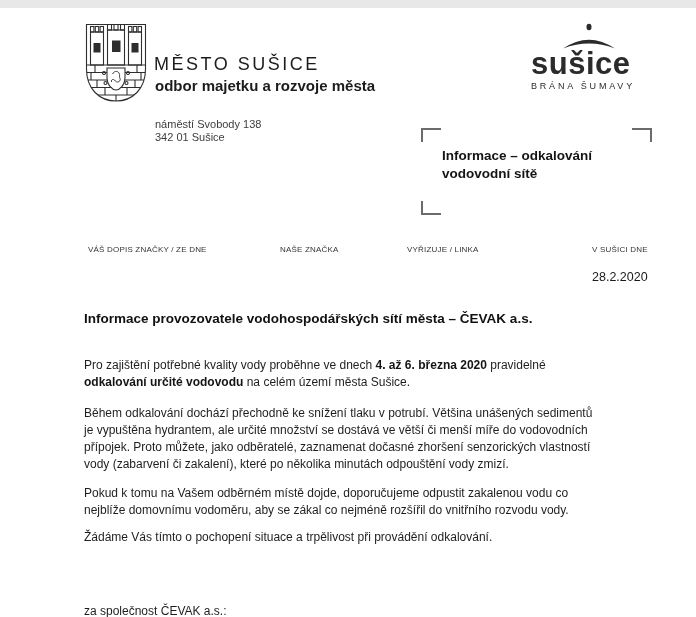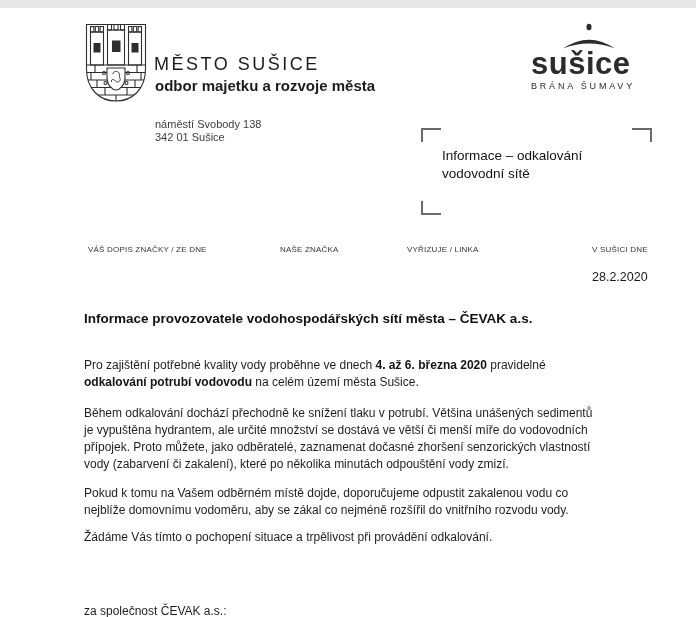--- a/index.html
+++ b/index.html
@@ -38,21 +38,21 @@
   .logo-sub {
     font-size:9px; letter-spacing:2.8px; color:#2b2b2b; margin-top:3px; white-space:nowrap;
   }
   
   .bk { position:absolute; width:20px; height:14px; }
   .bk-tl { left:421px; top:120px; border-top:2px solid #6b6b6b; border-left:2px solid #6b6b6b; }
   .bk-tr { left:632px; top:120px; border-top:2px solid #6b6b6b; border-right:2px solid #6b6b6b; }
   .bk-bl { left:421px; top:193px; border-bottom:2px solid #6b6b6b; border-left:2px solid #6b6b6b; }
   .subject {
     position:absolute; left:442px; top:139px;
-    font-size:13.5px; font-weight:normal; line-height:17.5px; color:#141414;
+    font-size:13.5px; font-weight:bold; line-height:17.5px; color:#141414;
     white-space:pre-line;
   }
   
   .ref-label {
     position:absolute; top:237px;
     font-size:8px; letter-spacing:0.2px; color:#343434; white-space:nowrap;
   }
   .ref-c1 { left:88px; }
   .ref-c2 { left:280px; }
   .ref-c3 { left:407px; }
@@ -144,21 +144,21 @@
 
   <div class="ref-label ref-c1">VÁŠ DOPIS ZNAČKY / ZE DNE</div>
   <div class="ref-label ref-c2">NAŠE ZNAČKA</div>
   <div class="ref-label ref-c3">VYŘIZUJE / LINKA</div>
   <div class="ref-label ref-c4">V SUŠICI DNE</div>
   <div class="ref-date">28.2.2020</div>
 
   <div class="doc-title">Informace provozovatele vodohospodářských sítí města – ČEVAK a.s.</div>
 
   <p class="para p1"><span>Pro zajištění potřebné kvality vody proběhne ve dnech </span><b>4. až 6. března 2020</b><span> pravidelné
-</span><b>odkalování potrubí vodovodu</b><span> na celém území města Sušice.</span></p>
+</span><b>odkalování určité vodovodu</b><span> na celém území města Sušice.</span></p>
 
   <p class="para p2">Během odkalování dochází přechodně ke snížení tlaku v potrubí. Většina unášených sedimentů
 je vypuštěna hydrantem, ale určité množství se dostává ve větší či menší míře do vodovodních
 přípojek. Proto můžete, jako odběratelé, zaznamenat dočasné zhoršení senzorických vlastností
 vody (zabarvení či zakalení), které po několika minutách odpouštění vody zmizí.</p>
   <p class="para p3">Pokud k tomu na Vašem odběrném místě dojde, doporučujeme odpustit zakalenou vodu co
 nejblíže domovnímu vodoměru, aby se zákal co nejméně rozšířil do vnitřního rozvodu vody.</p>
   <p class="para p4">Žádáme Vás tímto o pochopení situace a trpělivost při provádění odkalování.</p>
 
   <div class="para signature">za společnost ČEVAK a.s.:

